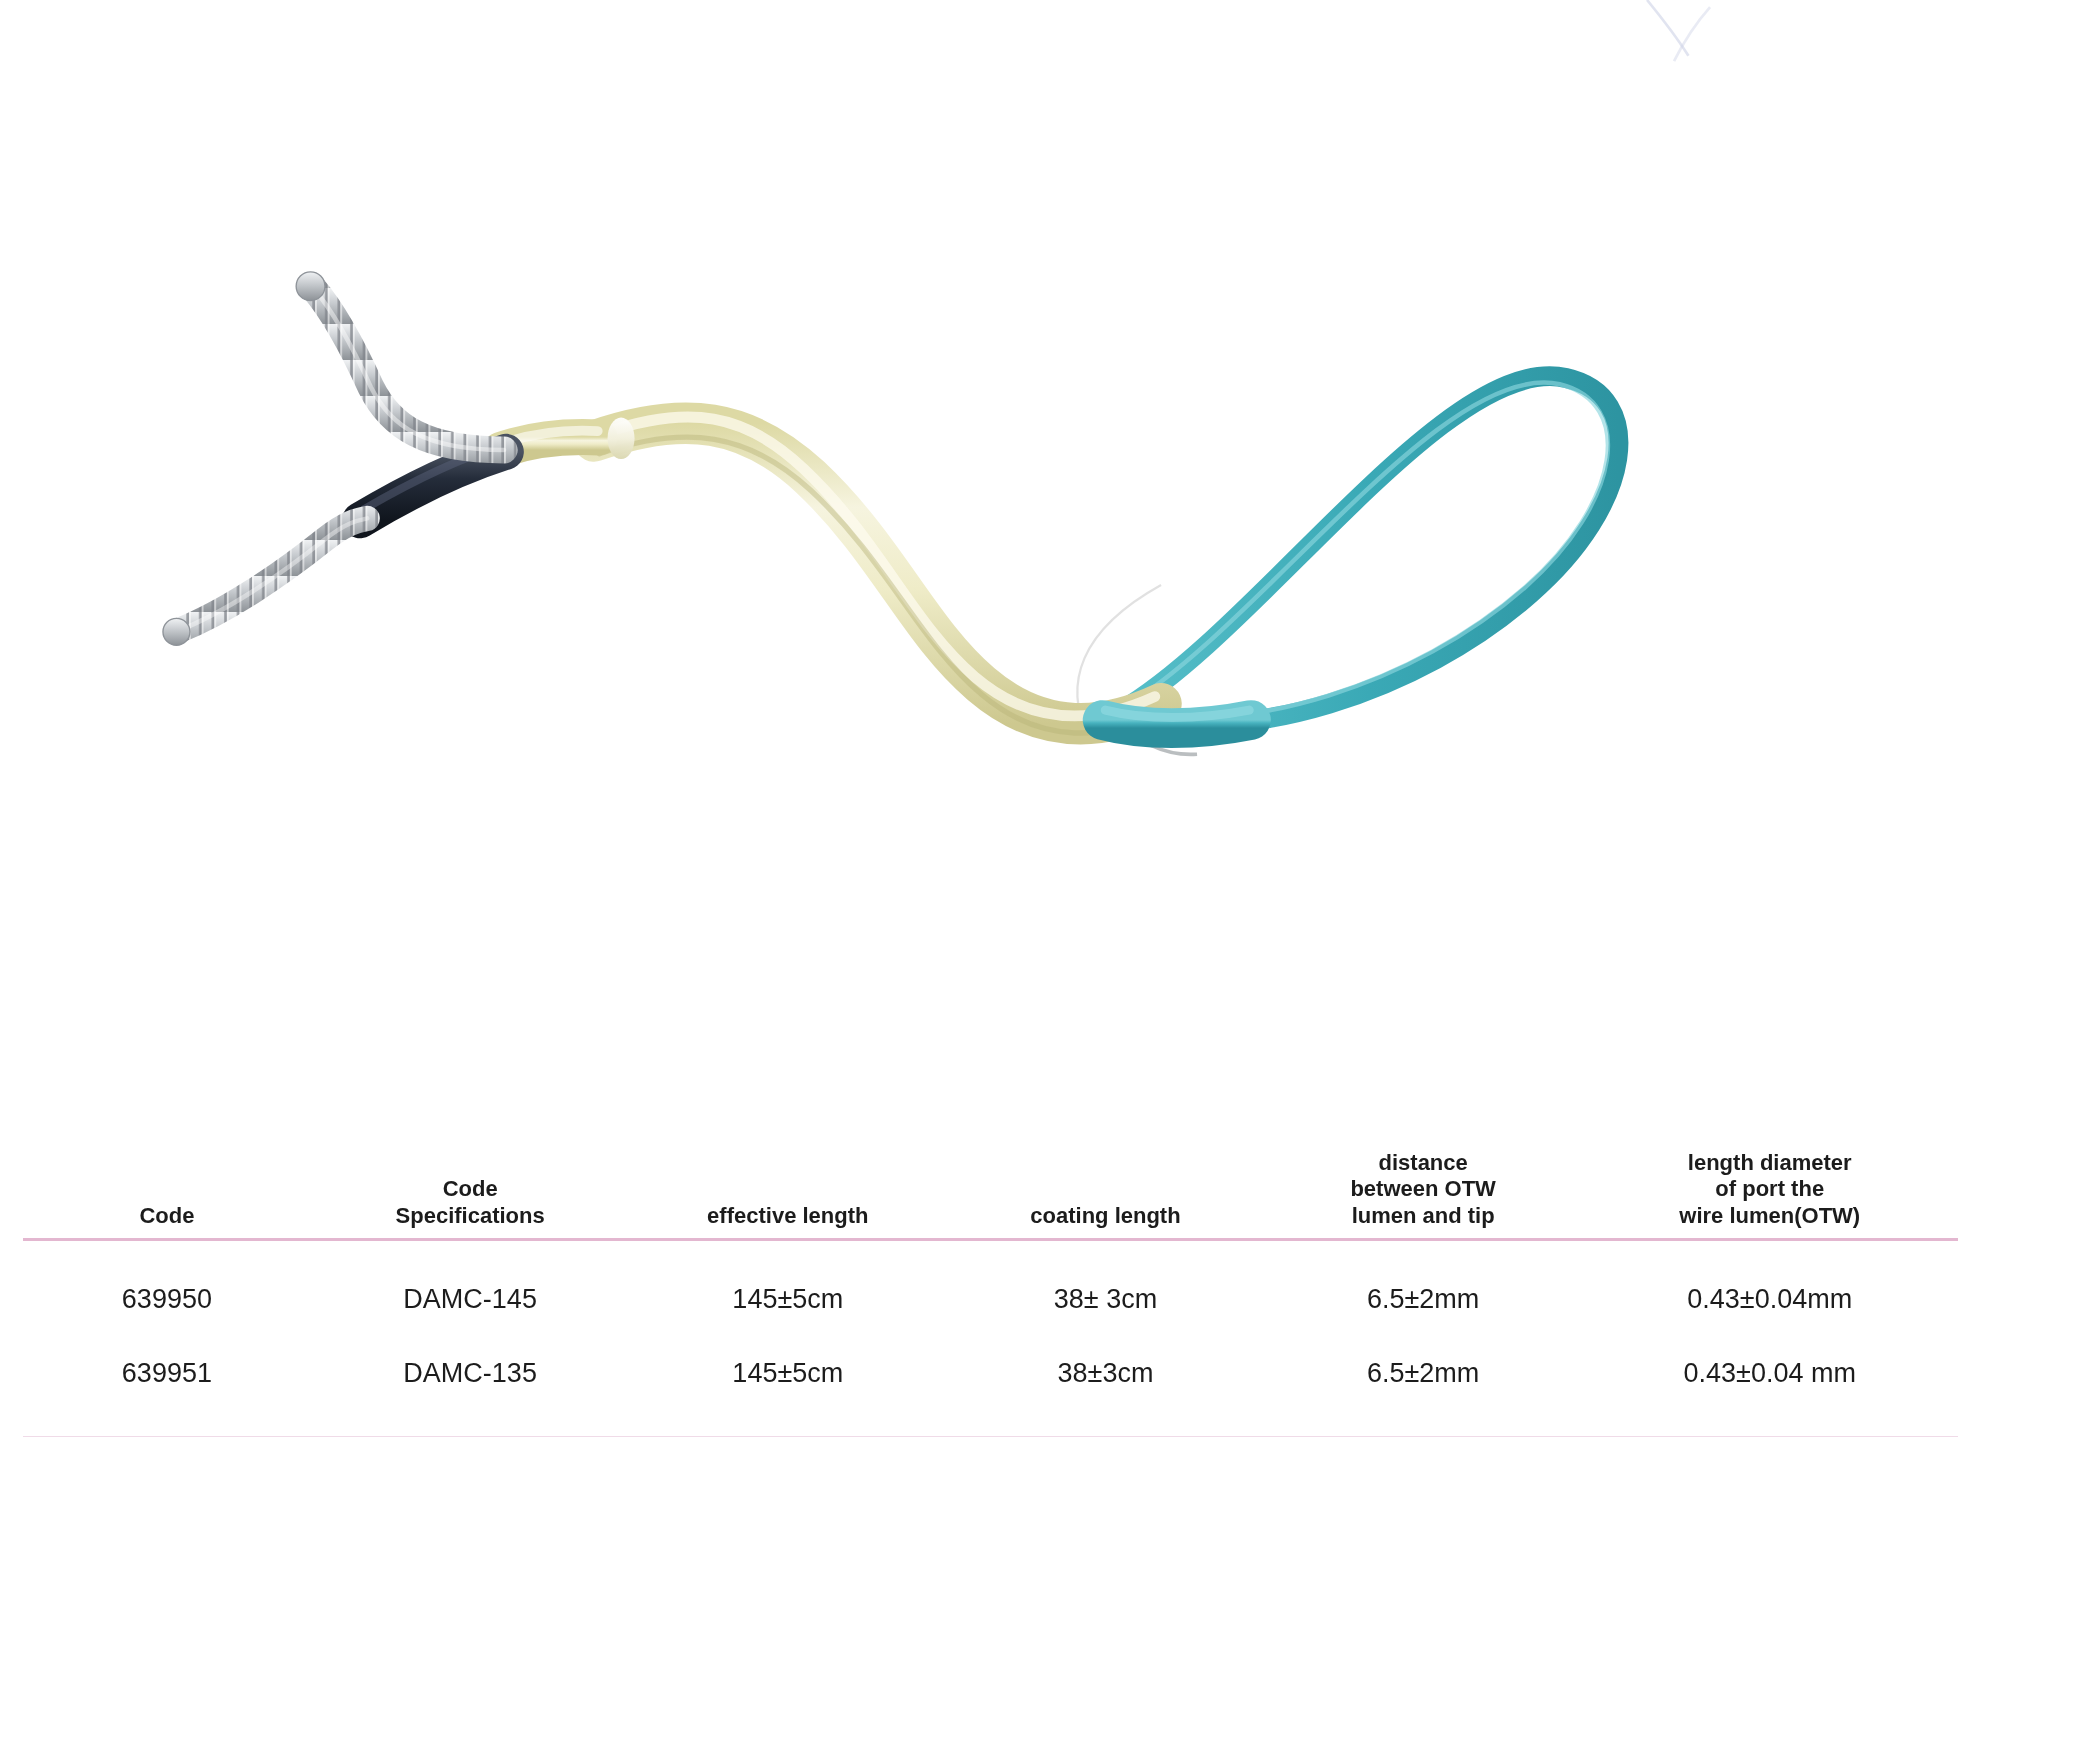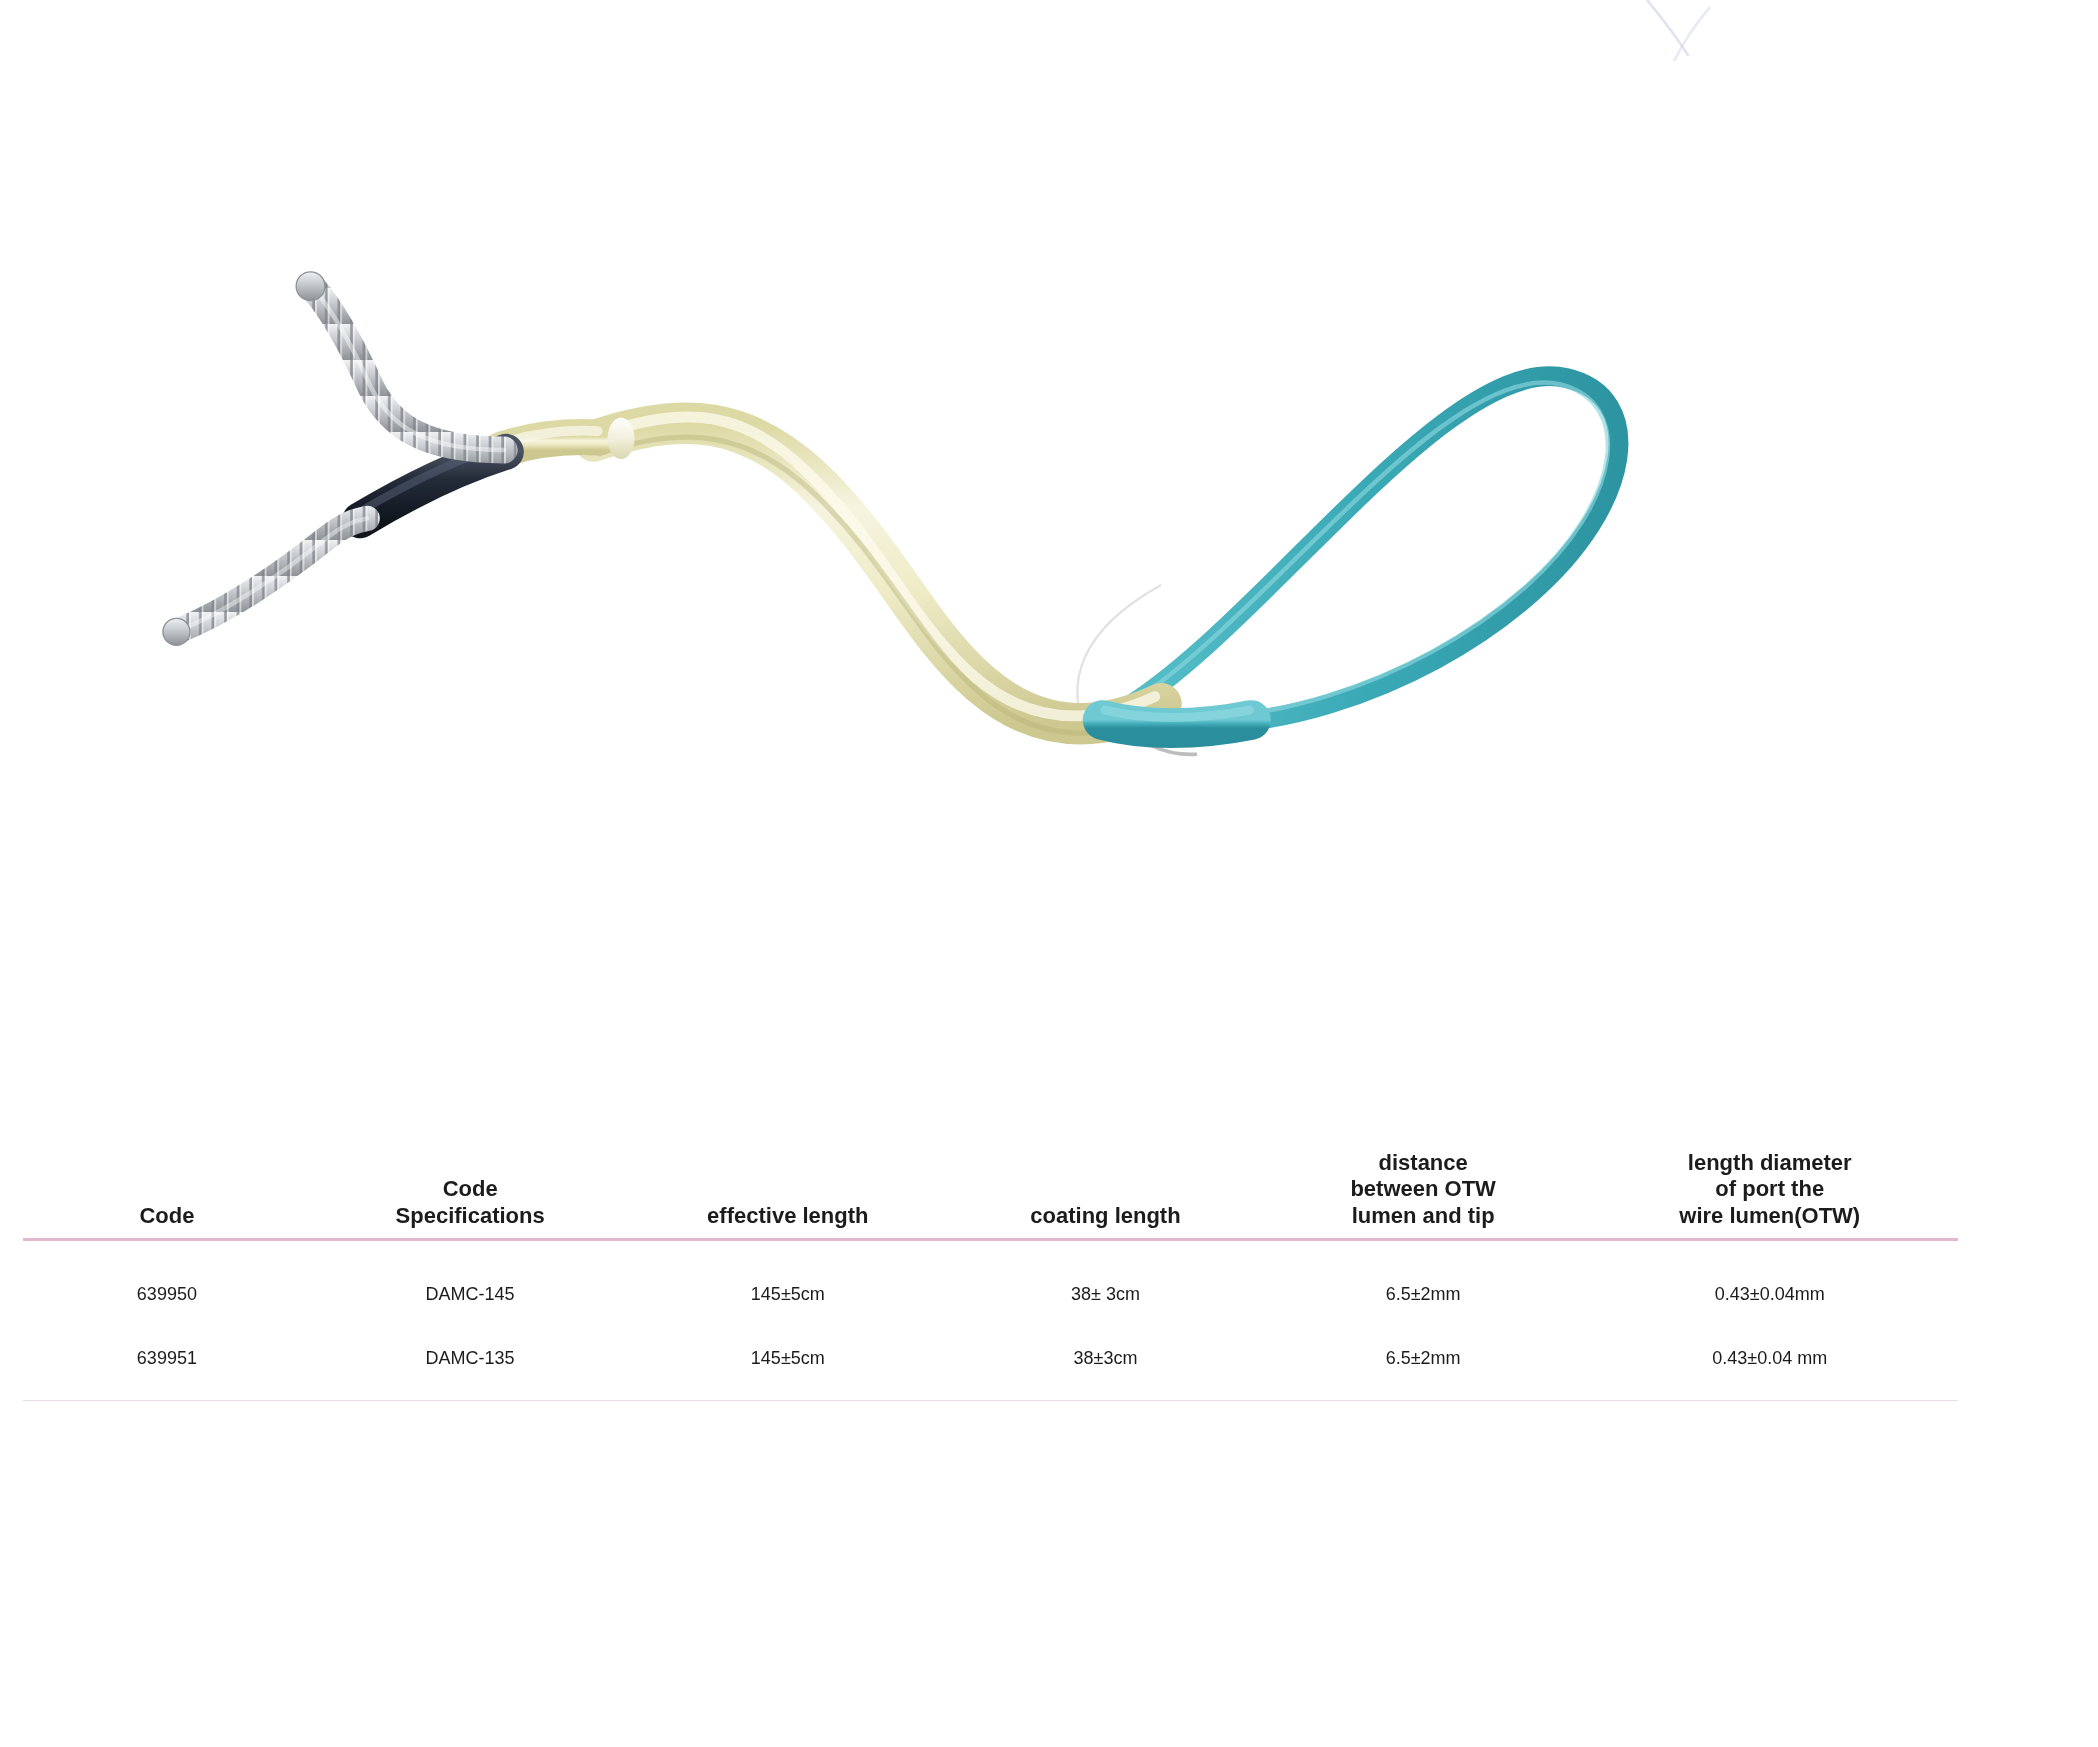--- a/index.html
+++ b/index.html
@@ -51,29 +51,29 @@
     line-height: 1.2;
     height: 135px;
   }
   table.spec thead tr {
     border-bottom: 3.6px solid #e3b7d0;
   }
   table.spec tbody tr:first-child td {
     padding-top: 43px;
   }
   table.spec td {
-    font-size: 18px;
+    font-size: 27px;
     color: #1c1c1c;
     text-align: center;
     padding: 21.6px 3.6px;
     font-weight: normal;
   }
   table.spec tbody tr:last-child td {
     border-bottom: 1.8px solid #f0dbe8;
-    padding-bottom: 31px;
+    padding-bottom: 47px;
   }
 
   .col-code      { width: 270px; }
   .col-model     { width: 297px; }
   .col-eff       { width: 297px; }
   .col-coat      { width: 297px; }
   .col-dist      { width: 297px; }
   .col-inner     { width: 351px; }
 
   .hdr-line { display: block; }

